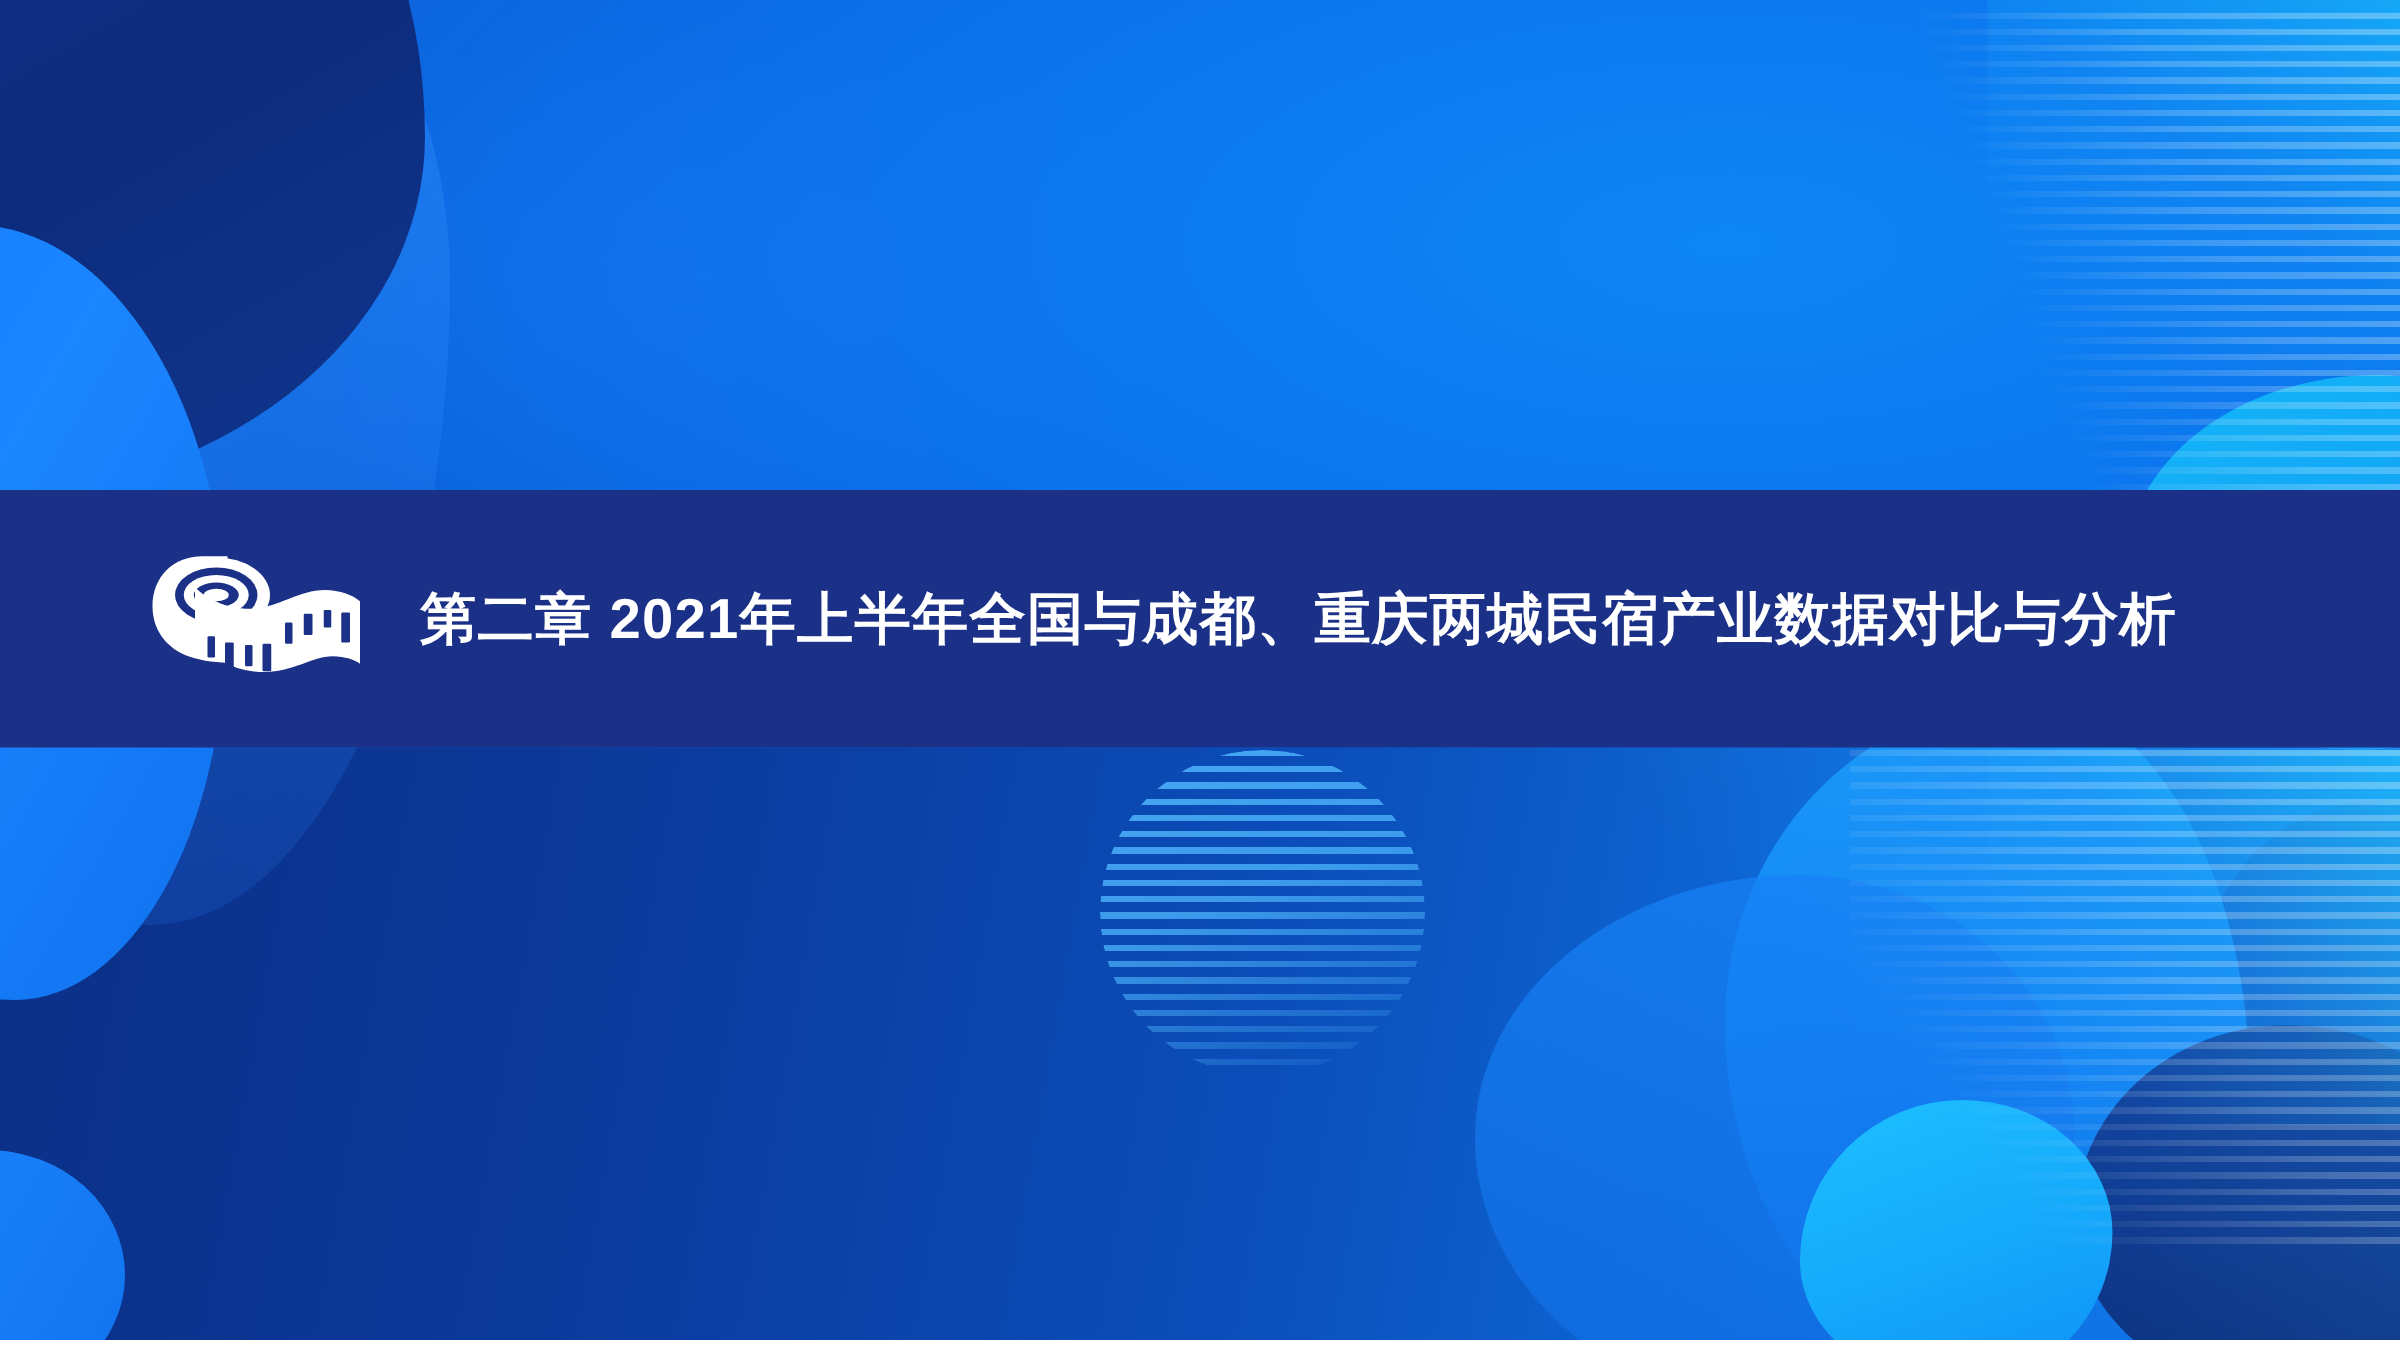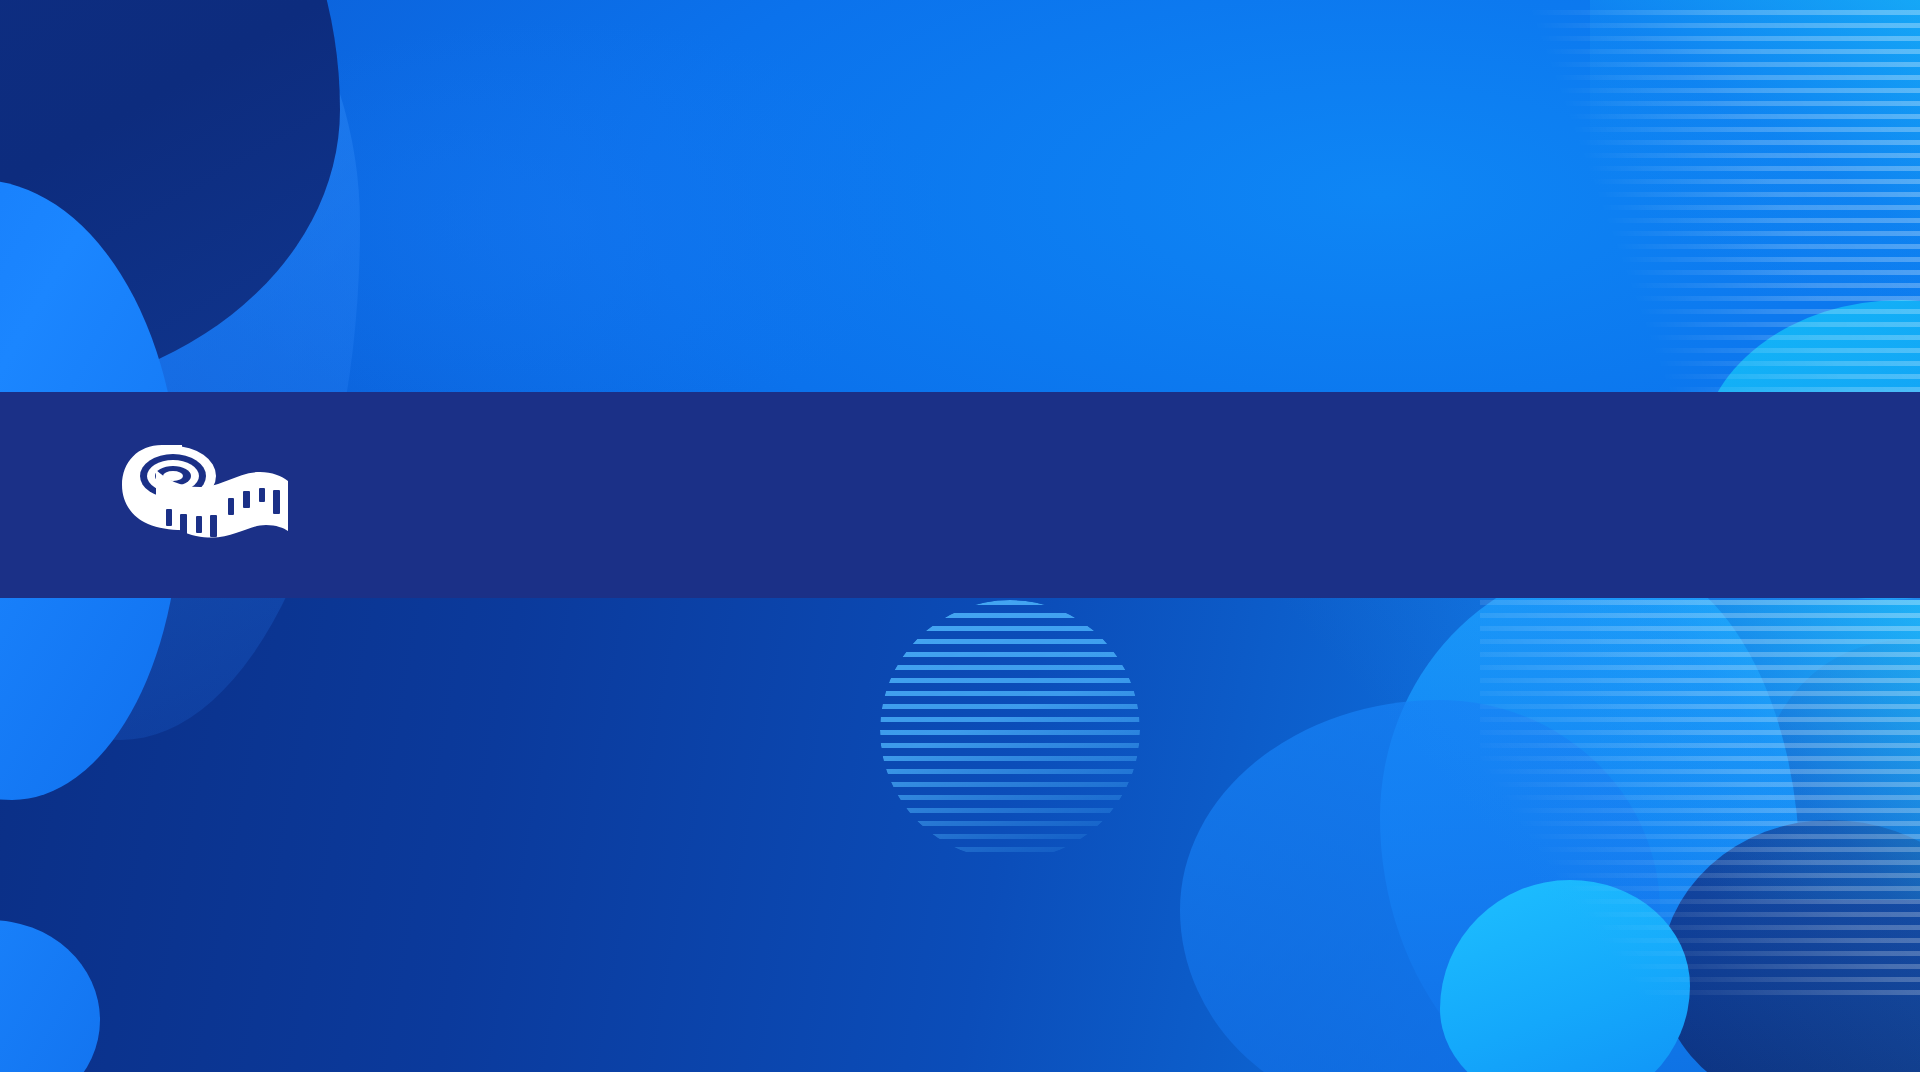--- a/index.html
+++ b/index.html
@@ -326,17 +326,18 @@
       <rect x="62" y="71" width="7" height="22" rx="1" fill="#1b3087"></rect>
       <rect x="78" y="73" width="6" height="17" rx="1" fill="#1b3087"></rect>
       <rect x="92" y="72" width="7" height="22" rx="1" fill="#1b3087"></rect>
 
       <rect x="110" y="55" width="6" height="17" rx="1" fill="#1b3087"></rect>
       <rect x="125" y="48" width="7" height="17" rx="1" fill="#1b3087"></rect>
       <rect x="141" y="45" width="6" height="14" rx="1" fill="#1b3087"></rect>
       <rect x="155" y="47" width="7" height="24" rx="1" fill="#1b3087"></rect>
     </svg>
 
+    <div class="band-title">第二章  2021年上半年全国与成都、重庆两城民宿产业数据对比与分析</div>
   </div>
 
   <div class="bottom-strip"></div>
 
 </div>
 
 </body></html>

